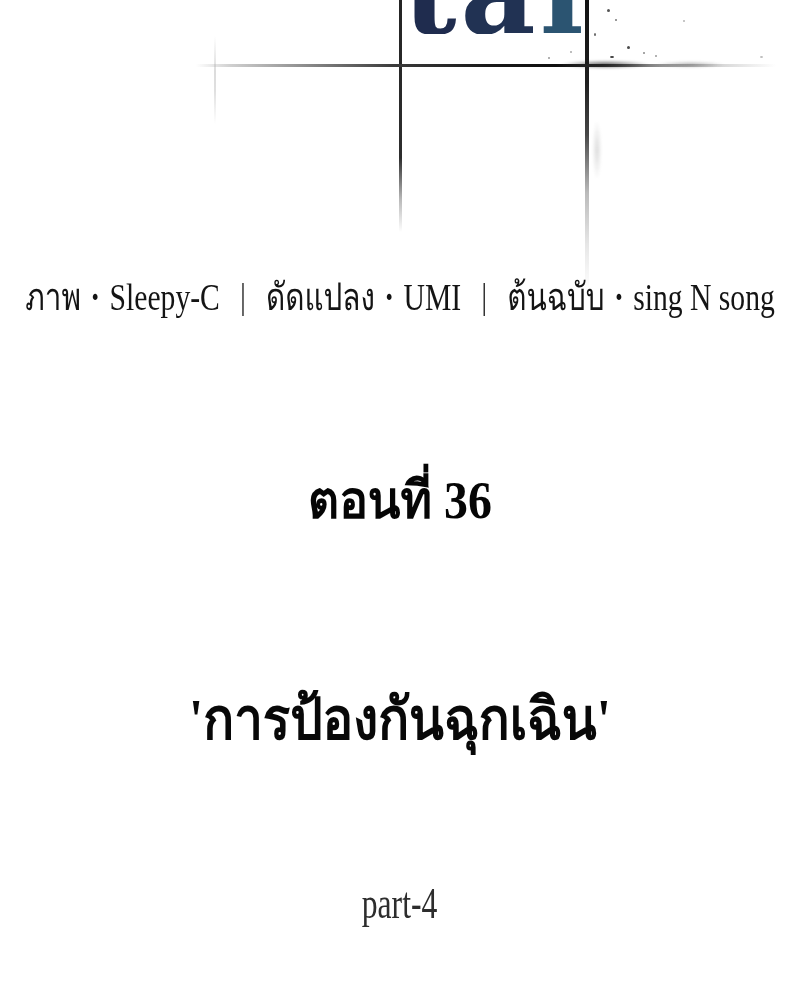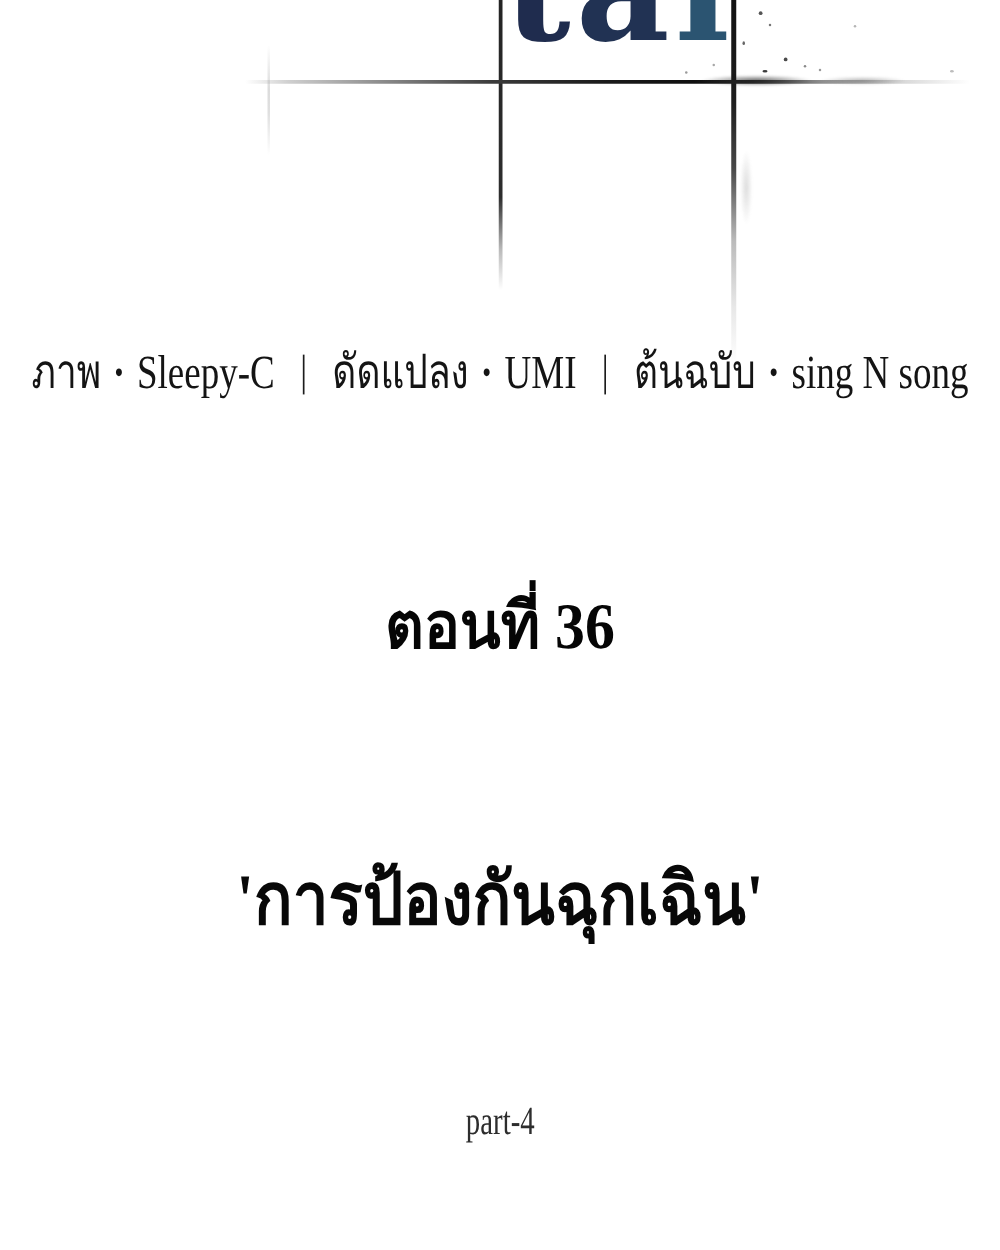--- a/index.html
+++ b/index.html
@@ -62,21 +62,21 @@
     font-family:"Liberation Sans", sans-serif; font-size:80px; font-weight:700; color:#000;
   }
   .episode .inner { display:inline-block; transform:scaleX(.70); transform-origin:center; letter-spacing:2px; }
   .subtitle {
     position:absolute; left:0; right:0; top:672px; text-align:center;
     font-size:58px; font-weight:700; color:#080808;
     transform:scaleX(.88); transform-origin:center;
   }
   .part {
     position:absolute; left:0; right:0; top:878px; text-align:center;
-    font-size:32px; font-weight:400; color:#2d2d2d;
+    font-size:44px; font-weight:400; color:#2d2d2d;
   }
   .part .inner { display:inline-block; transform:scaleX(.72); transform-origin:center; }
 </style>
 </head>
 <body>
 
 <div class="canvas">
 
   <div class="vline-c"></div>
   <div class="vline-a"></div>

